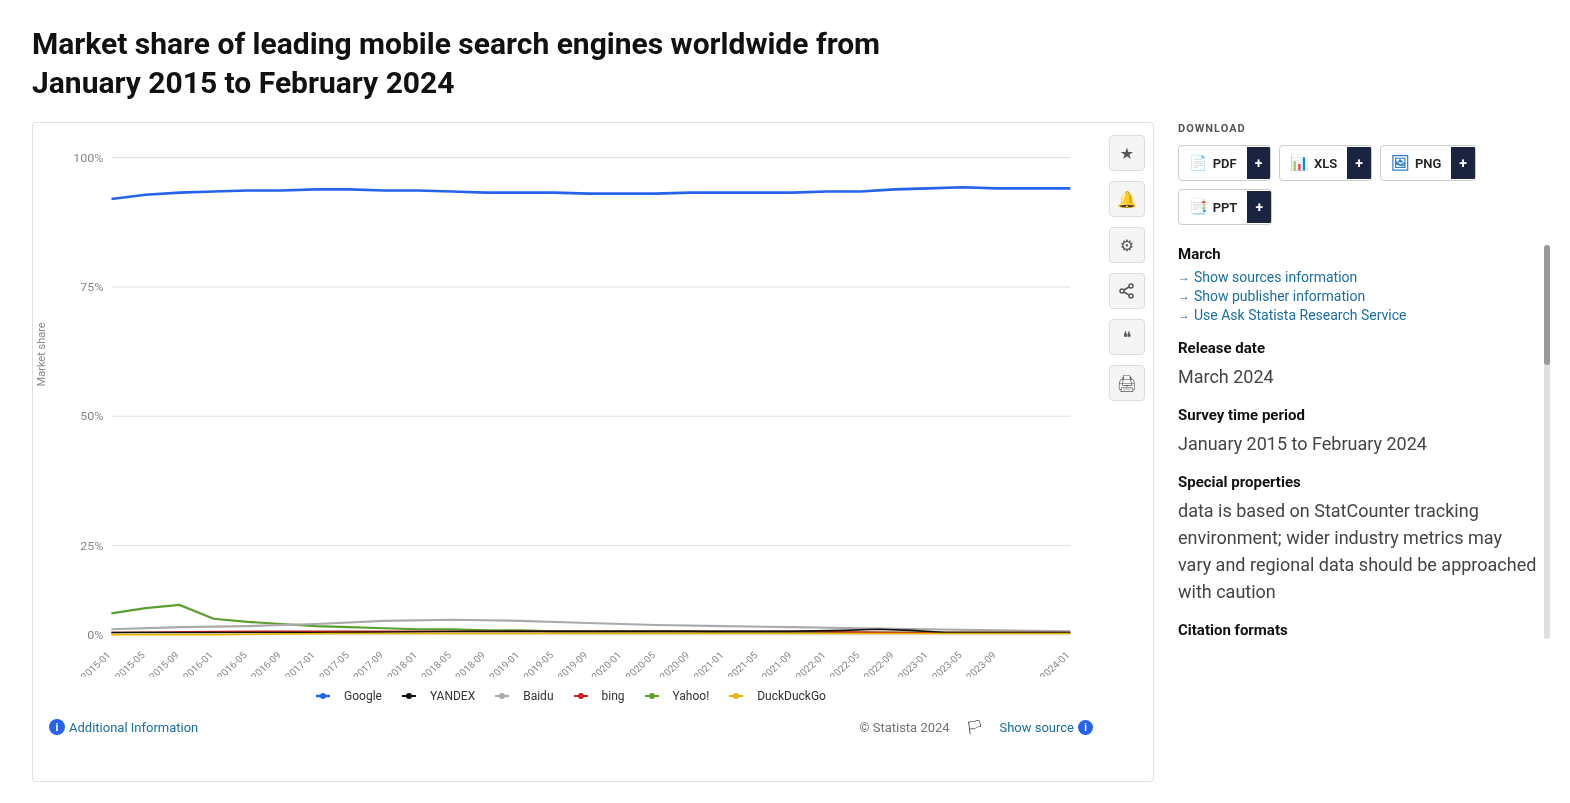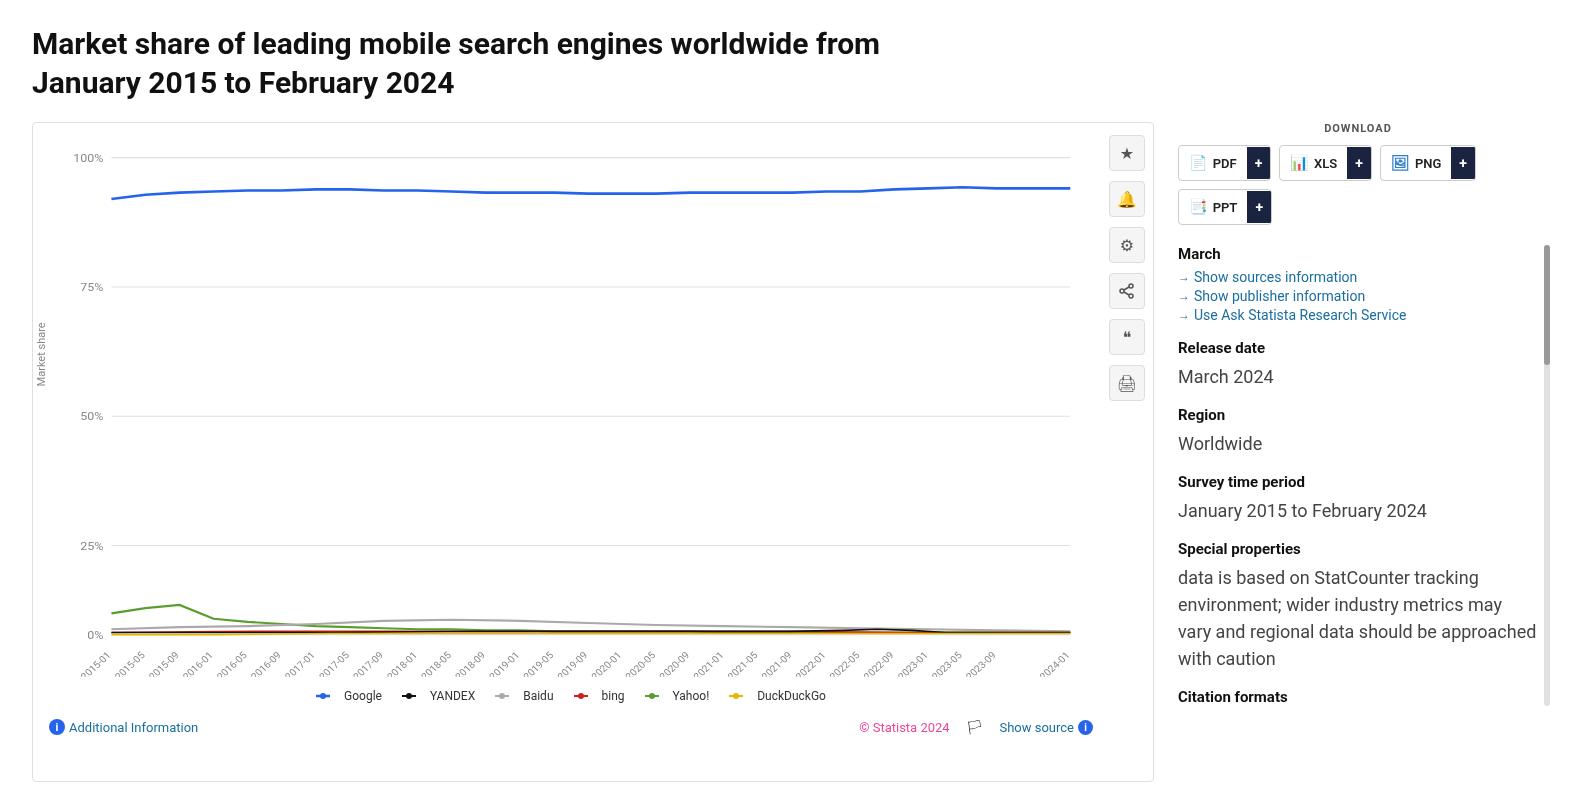--- a/index.html
+++ b/index.html
@@ -85,39 +85,38 @@
       font-size: 13px;
     }
     .additional-info {
       color: #1a6fa0;
       display: flex;
       align-items: center;
       gap: 4px;
       cursor: pointer;
     }
     .statista-credit {
-      color: #ec4899;
+      color: #737373;
       font-size: 13px;
     }
     .show-source {
       color: #1a6fa0;
       display: flex;
       align-items: center;
       gap: 4px;
       cursor: pointer;
     }
     
     .right-panel {
       width: 360px;
       min-width: 340px;
       flex-shrink: 0;
     }
     .download-section {
       margin-bottom: 20px;
-      text-align: center;
     }
     .download-label {
       font-size: 11px;
       font-weight: 700;
       letter-spacing: 1px;
       color: #555;
       margin-bottom: 10px;
       text-transform: uppercase;
     }
     .download-buttons {
@@ -540,24 +539,20 @@
             <span class="arrow-icon">→</span>
             <span>Use Ask Statista Research Service</span>
           </div>
         </div>
 
         <div class="info-block">
           <div class="info-block-title">Release date</div>
           <div class="info-block-value">March 2024</div>
         </div>
 
-        <div class="info-block">
-          <div class="info-block-title">Region</div>
-          <div class="info-block-value">Worldwide</div>
-        </div>
 
         <div class="info-block">
           <div class="info-block-title">Survey time period</div>
           <div class="info-block-value">January 2015 to February 2024</div>
         </div>
 
         <div class="info-block">
           <div class="info-block-title">Special properties</div>
           <div class="info-block-value">data is based on StatCounter tracking environment; wider industry metrics may vary and regional data should be approached with caution</div>
         </div>

